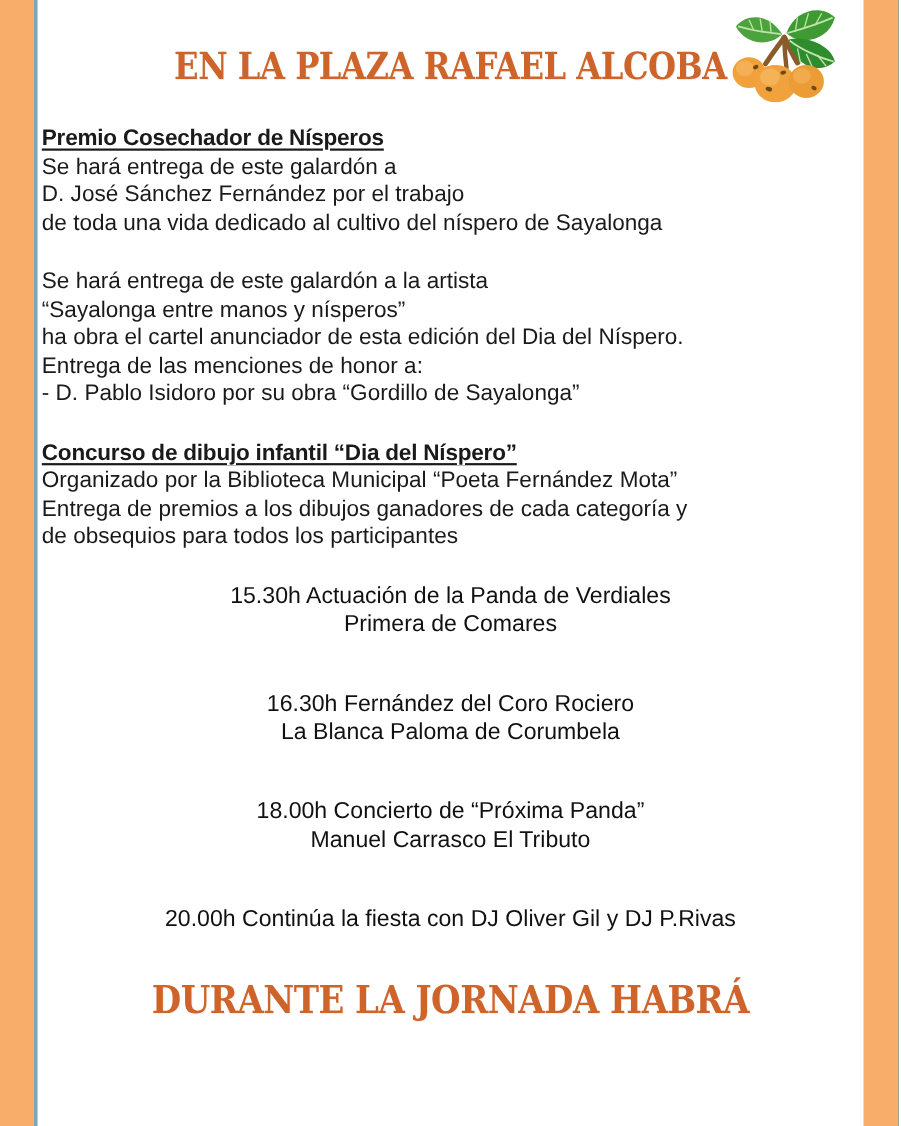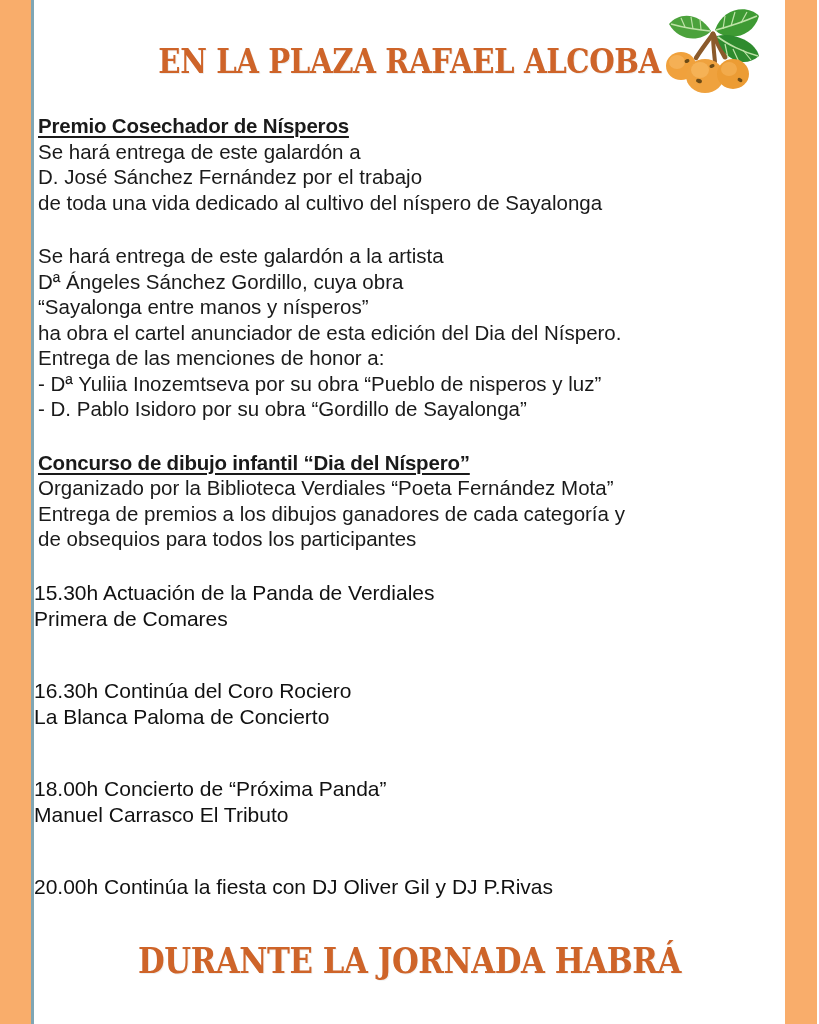--- a/index.html
+++ b/index.html
@@ -97,20 +97,21 @@
     letter-spacing: -0.2px;
   }
   .b { font-weight: normal; }
 
   .sec1 { margin-top: 9px; }
   .sec2 { margin-top: 28px; }
   .sec2 .hd { font-size: 20px; }
   .sec3 { margin-top: 28px; }
 
   .sched {
+    text-align: center;
     color: #111;
     font-size: 21px;
     line-height: 26px;
   }
   .sched .ln { display: block; white-space: nowrap; }
   .s1 { margin-top: 28px; }
   .s2 { margin-top: 46px; }
   .s3 { margin-top: 46px; }
   .s4 { margin-top: 46px; }
 
@@ -195,67 +196,61 @@
       <div class="ln">
         <span>de toda una vida dedicado al cultivo del níspero de Sayalonga</span>
       </div>
     </div>
 
     <div class="block sec2">
       <div class="ln">
         <span>Se hará entrega de este galardón a la artista</span>
       </div>
       <div class="ln">
-        <span class="b">Dª Ángeles Sánchez Gordillo</span><span>, cuya obra</span>
-      </div>
-      <div class="ln">
         <span>“Sayalonga entre manos y nísperos”</span>
       </div>
       <div class="ln">
         <span>ha obra el cartel anunciador de esta edición del Dia del Níspero.</span>
       </div>
       <div class="ln">
         <span>Entrega de las menciones de honor a:</span>
-      </div>
-      <div class="ln">
-        <span>- Dª Yuliia Inozemtseva por su obra “Pueblo de nisperos y luz”</span>
       </div>
       <div class="ln">
         <span>- D. Pablo Isidoro por su obra “Gordillo de Sayalonga”</span>
       </div>
     </div>
 
     <div class="block sec3">
       <div class="ln hd">Concurso de dibujo infantil “Dia del Níspero”</div>
       <div class="ln">
-        <span>Organizado por la Biblioteca Verdiales “Poeta Fernández Mota”</span>
+        <span>Organizado por la Biblioteca Municipal “Poeta Fernández Mota”</span>
       </div>
       <div class="ln">
         <span>Entrega de premios a los dibujos ganadores de cada categoría y</span>
       </div>
       <div class="ln">
         <span>de obsequios para todos los participantes</span>
       </div>
     </div>
 
     <div class="sched s1">
       <div class="ln">
         <span class="b">15.30h</span><span> Actuación de la </span><span class="b">Panda de Verdiales</span>
       </div>
       <div class="ln">
         <span class="b">Primera de Comares</span>
       </div>
     </div>
 
     <div class="sched s2">
       <div class="ln">
-        <span class="b">16.30h</span><span> Continúa del </span><span class="b">Coro Rociero</span>
-      </div>
-      <div class="ln">
-        <span class="b">La Blanca Paloma de Concierto</span>
+        <span class="b">16.30h</span><span> Fernández del </span><span class="b">Coro Rociero</span>
+      </div>
+      <div class="ln">
+        <span class="b">La Blanca Paloma de Corumbela</span>
       </div>
     </div>
 
     <div class="sched s3">
       <div class="ln">
         <span class="b">18.00h</span><span> Concierto de </span><span class="b">“Próxima Panda”</span>
       </div>
       <div class="ln">
         <span class="b">Manuel Carrasco El Tributo</span>
       </div>

